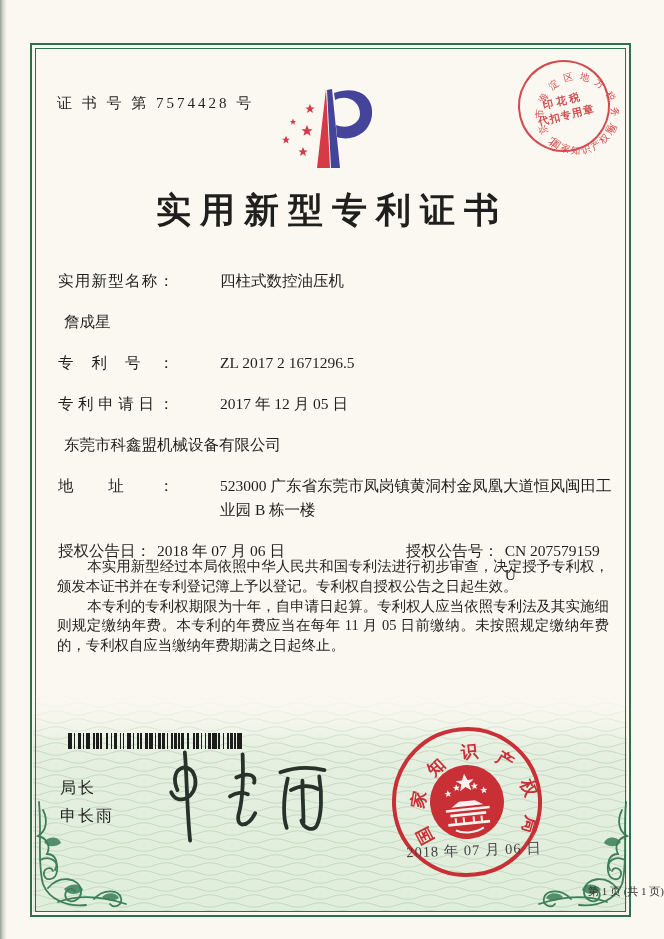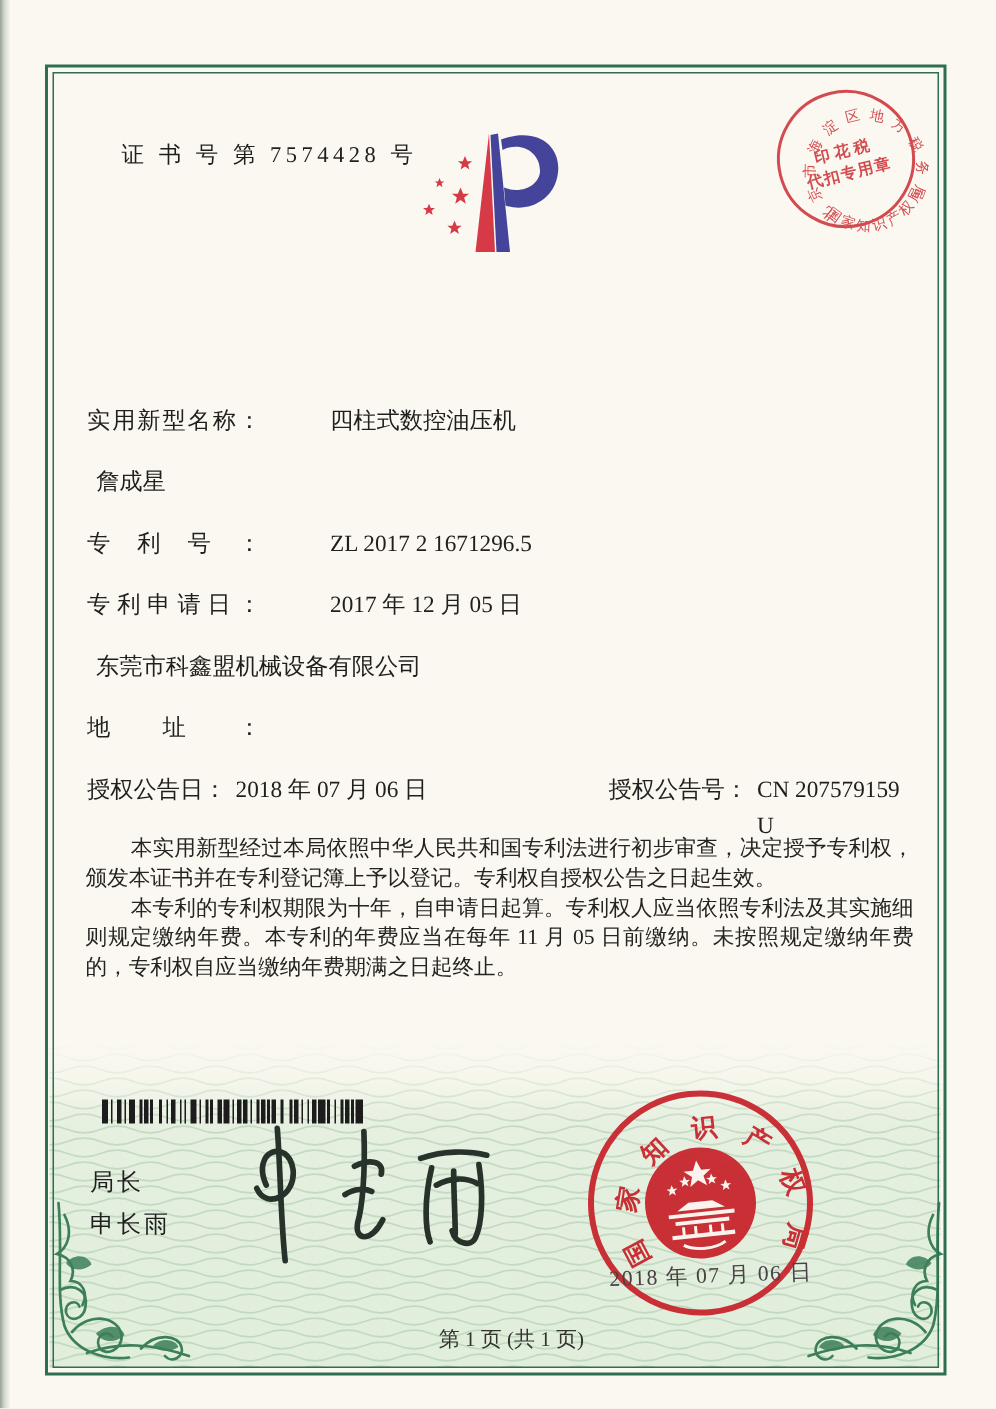--- a/index.html
+++ b/index.html
@@ -24,21 +24,21 @@
   
   .green-zone{position:absolute;left:33px;top:694px;width:594px;height:218px;z-index:1;
        background:linear-gradient(180deg,rgba(230,240,226,0) 0,rgba(228,239,223,.85) 45px,#e4efdf 90px,#e1eedb 100%);}
   .green-zone svg{position:absolute;inset:0;}
   .green-fade{position:absolute;left:0;top:0;width:100%;height:55px;
        background:linear-gradient(180deg,var(--paper),rgba(250,248,240,0));}
   .flourish{position:absolute;top:800px;width:100px;height:112px;z-index:2;}
   .flourish.fl-left{left:34px;}
   .flourish.fl-right{right:33px;transform:scaleX(-1);}
   
-  .cert-no{position:absolute;left:57px;top:94px;font-size:15px;letter-spacing:3px;z-index:6;margin-left:24px;}
+  .cert-no{position:absolute;left:57px;top:94px;font-size:15px;letter-spacing:3px;z-index:6;}
   .logo{position:absolute;left:277px;top:84px;width:104px;height:92px;z-index:6;}
   .stamp-tax{position:absolute;left:512px;top:54px;width:104px;height:104px;
        transform:rotate(-14deg);opacity:.92;color:var(--tax-stamp-red);z-index:7;}
   .stamp-tax .ring{position:absolute;inset:6px;border:2.5px solid var(--tax-stamp-red);border-radius:50%;}
   .stamp-tax .c1{position:absolute;left:0;right:0;top:40px;text-align:center;font-size:10.5px;letter-spacing:3px;font-weight:bold;}
   .stamp-tax .c2{position:absolute;left:0;right:0;top:55px;text-align:center;font-size:10.5px;letter-spacing:1px;font-weight:bold;}
   .title{position:absolute;left:0;right:0;top:187px;text-align:center;
        font-size:35px;font-weight:bold;letter-spacing:9px;z-index:6;}
   
   .fields{position:absolute;left:58px;top:269px;width:554px;font-size:15.5px;line-height:24px;z-index:6;}
@@ -61,21 +61,21 @@
   .signer-name{position:absolute;left:60px;top:806px;font-size:16px;letter-spacing:2px;z-index:6;}
   .signature{position:absolute;left:146px;top:746px;width:210px;height:105px;z-index:6;}
   .stamp-office{position:absolute;left:391px;top:726px;width:152px;height:152px;
        transform:rotate(-6deg);color:var(--stamp-red);z-index:7;opacity:.95;}
   .stamp-office .ring{position:absolute;inset:1px;border:4px solid var(--stamp-red);border-radius:50%;}
   .stamp-office .emblem{position:absolute;left:50%;top:50%;width:80px;height:80px;transform:translate(-50%,-50%);}
   .arc-box span{font-family:"Liberation Serif","DejaVu Serif",serif;}
   .stamp-office .arc-box span{font-weight:bold;}
   .stamp-date{position:absolute;left:398px;top:841px;width:152px;text-align:center;
        font-size:14.5px;letter-spacing:1px;color:#494145;z-index:8;transform:rotate(-2deg);}
-  .footer{position:absolute;left:0;right:0;top:884px;text-align:center;font-size:14px;z-index:6;color:#33332f;padding-left:18px;}
+  .footer{position:absolute;left:0;right:0;top:884px;text-align:right;font-size:11px;z-index:6;color:#33332f;padding-left:18px;}
 </style>
 </head>
 <body>
 
 <div class="page">
 
   <div class="scan-edge"></div>
 
   <div class="green-zone">
     <svg viewBox="0 0 594 218" preserveAspectRatio="none">
@@ -187,20 +187,21 @@
         <span style="position: absolute; left: 0px; top: 0px; font-size: 9.5px; transform: translate(34.6917px, 86.8185px) translate(-50%, -50%) rotate(410deg);">国</span>
         <span style="position: absolute; left: 0px; top: 0px; font-size: 9.5px; transform: translate(42.7035px, 93.9484px) translate(-50%, -50%) rotate(393.333deg);">家</span>
         <span style="position: absolute; left: 0px; top: 0px; font-size: 9.5px; transform: translate(52.4236px, 98.4809px) translate(-50%, -50%) rotate(376.667deg);">知</span>
         <span style="position: absolute; left: 0px; top: 0px; font-size: 9.5px; transform: translate(63.0353px, 100.035px) translate(-50%, -50%) rotate(360deg);">识</span>
         <span style="position: absolute; left: 0px; top: 0px; font-size: 9.5px; transform: translate(73.647px, 98.4809px) translate(-50%, -50%) rotate(343.333deg);">产</span>
         <span style="position: absolute; left: 0px; top: 0px; font-size: 9.5px; transform: translate(83.3672px, 93.9484px) translate(-50%, -50%) rotate(326.667deg);">权</span>
         <span style="position: absolute; left: 0px; top: 0px; font-size: 9.5px; transform: translate(91.379px, 86.8185px) translate(-50%, -50%) rotate(310deg);">局</span>
       </div>
   </div>
 
+  <div class="title">实用新型专利证书</div>
 
   <div class="fields">
     <div class="frow">
       <span class="flabel">实用新型名称：</span>
       <span class="fvalue">四柱式数控油压机</span>
     </div>
     <div class="frow">
       <span class="fvalue">詹成星</span>
     </div>
     <div class="frow">
@@ -209,20 +210,21 @@
     </div>
     <div class="frow">
       <span class="flabel">专利申请日：</span>
       <span class="fvalue">2017 年 12 月 05 日</span>
     </div>
     <div class="frow">
       <span class="fvalue">东莞市科鑫盟机械设备有限公司</span>
     </div>
     <div class="frow">
       <span class="flabel">地址：</span>
+      <span class="fvalue">523000 广东省东莞市凤岗镇黄洞村金凤凰大道恒风闽田工业园 B 栋一楼</span>
     </div>
     <div class="frow grant">
       <span class="g1">
         <span class="glabel">授权公告日：</span>
         <span class="gvalue">2018 年 07 月 06 日</span>
       </span>
       <span class="g2">
         <span class="glabel">授权公告号：</span>
         <span class="gvalue">CN 207579159 U</span>
       </span>

